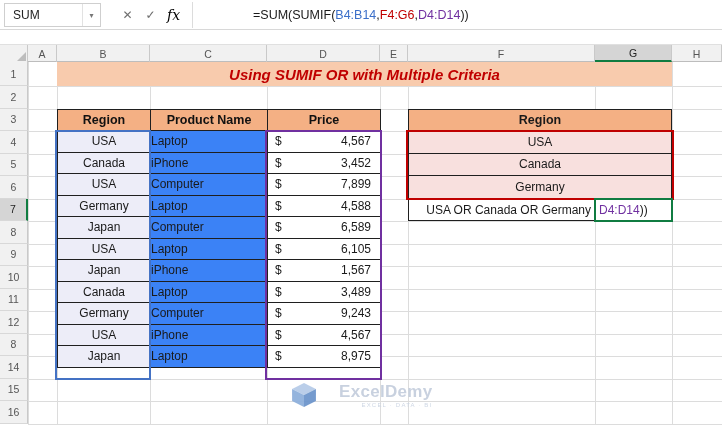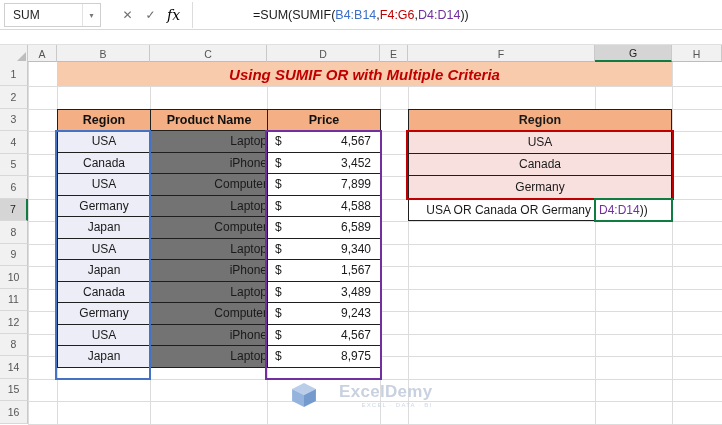--- a/index.html
+++ b/index.html
@@ -36,21 +36,21 @@
   .row-h.active { background:#d5d5d5; border-right:2px solid var(--editing_green,#107C41); color:#222; }
 
   .title-banner { position:absolute; left:57px; top:0; width:615px; height:24px; background:var(--title_bg,#F8CBAD); color:var(--title_text,#C00000);
     display:flex; align-items:center; justify-content:center; font-weight:bold; font-style:italic; font-size:15px; z-index:2; }
 
   
   .main-table { position:absolute; left:57px; top:46.5px; border-collapse:collapse; table-layout:fixed; z-index:2; background:#fff; }
   .main-table th, .main-table td { border:1px solid #1f1f1f; height:21.5px; padding:0; font-size:12px; overflow:hidden; }
   .main-table th { background:var(--header_bg,#F4B084); font-weight:bold; font-size:12.5px; color:#111; }
   .main-table td.region { background:var(--region_col_bg,#EDEDF8); text-align:center; }
-  .main-table td.product { background:#737373; text-align:right; }
+  .main-table td.product { background:#3b82f6; text-align:left; }
   .main-table td.price { background:#fff; }
   .price-flex { display:flex; justify-content:space-between; align-items:center; padding:0 9px 0 7px; }
 
   
   .criteria-header { position:absolute; left:408px; top:46.5px; width:264px; height:22.5px; background:var(--header_bg,#F4B084);
     border:1px solid #1f1f1f; display:flex; align-items:center; justify-content:center; font-weight:bold; font-size:12.5px; z-index:2; }
   .criteria-row { position:absolute; left:408px; width:264px; height:22.5px; background:var(--criteria_bg,#F8E0DE);
     border-left:1px solid #1f1f1f; border-right:1px solid #1f1f1f; border-bottom:1px solid #1f1f1f;
     display:flex; align-items:center; justify-content:center; font-size:12px; z-index:2; }
   .or-label-cell { position:absolute; left:408px; top:136.5px; width:187px; height:22.5px; border:1px solid #1f1f1f; background:#fff;
@@ -215,21 +215,21 @@
               <span>6,589</span>
             </div>
           </td>
         </tr>
         <tr>
           <td class="region">USA</td>
           <td class="product">Laptop</td>
           <td class="price">
             <div class="price-flex">
               <span>$</span>
-              <span>9,340</span>
+              <span>6,105</span>
             </div>
           </td>
         </tr>
         <tr>
           <td class="region">Japan</td>
           <td class="product">iPhone</td>
           <td class="price">
             <div class="price-flex">
               <span>$</span>
               <span>1,567</span>

